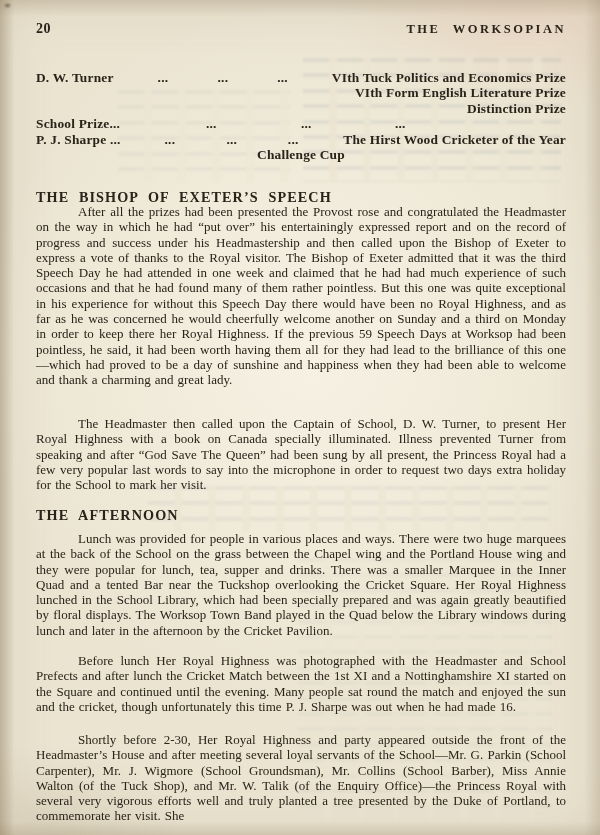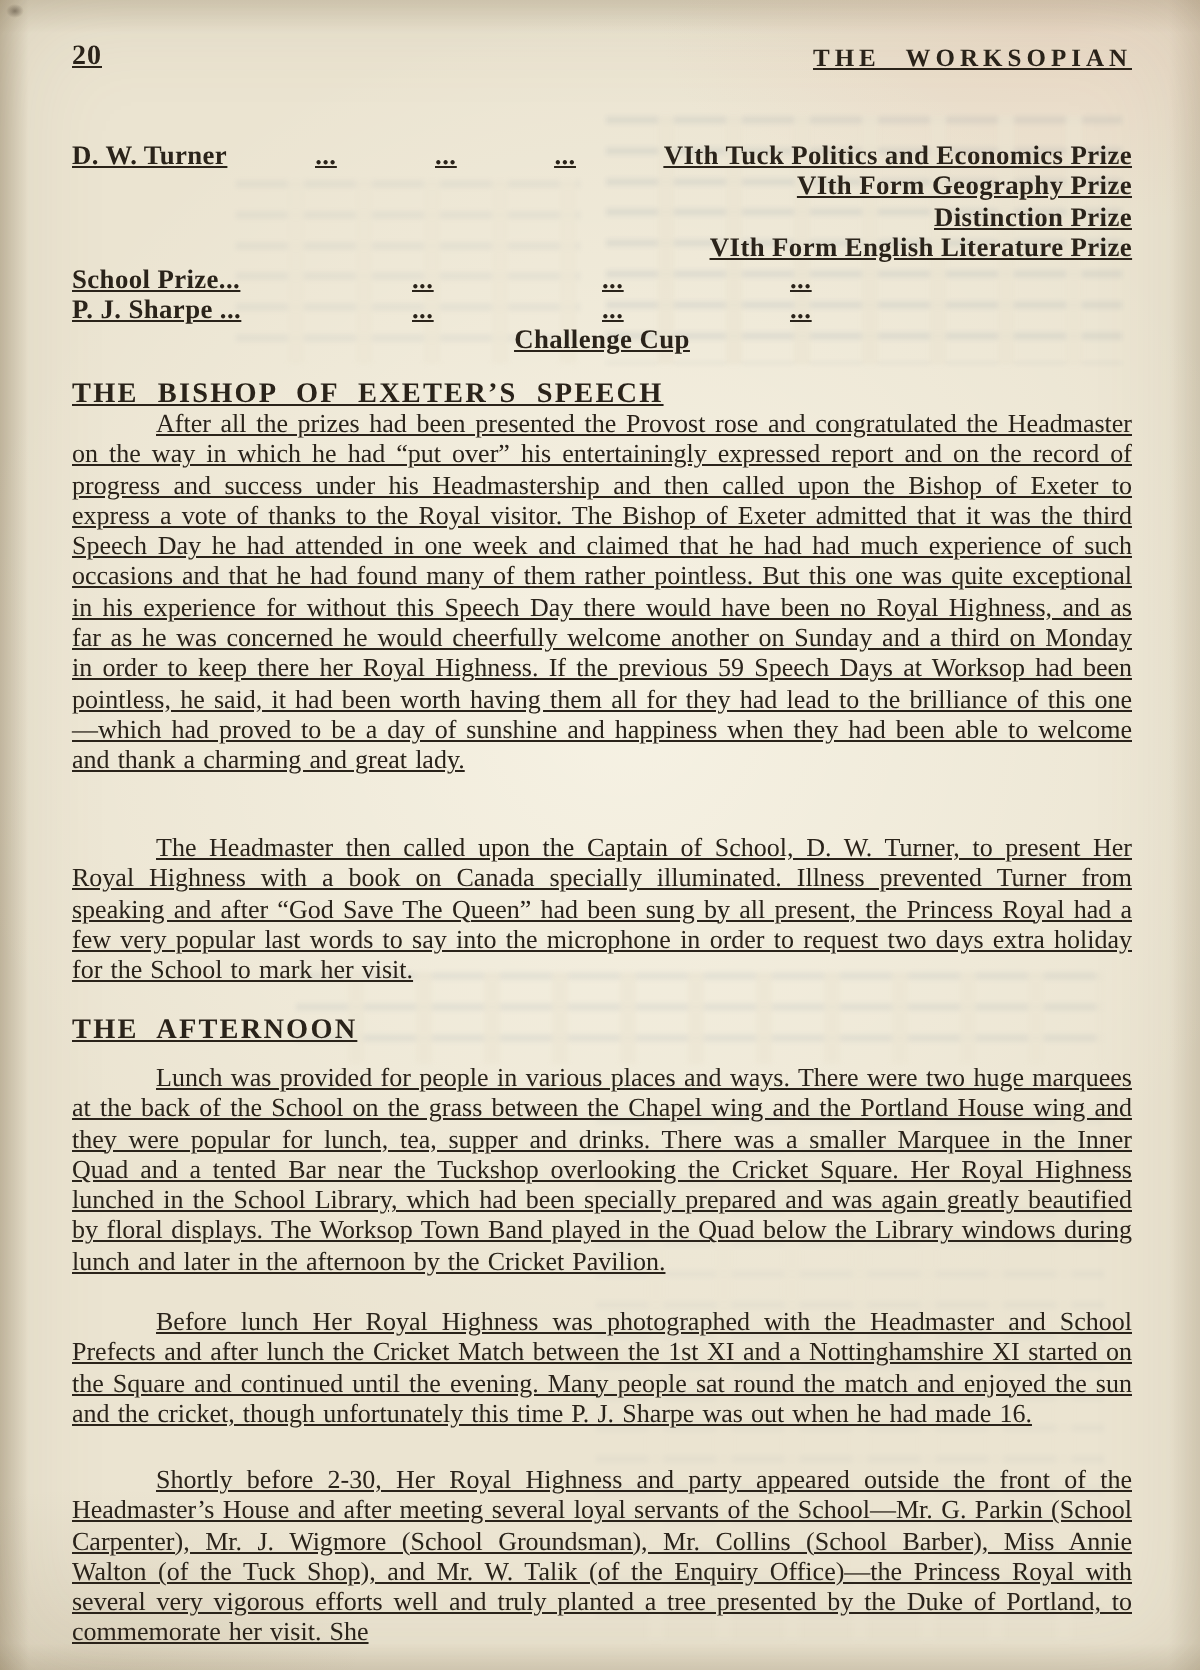--- a/index.html
+++ b/index.html
@@ -1,16 +1,16 @@
 <!DOCTYPE html>
 <html><head>
 <meta charset="utf-8">
 <title>The Worksopian — p.20</title>
 <style>
-  * { box-sizing: border-box; margin: 0; padding: 0; text-decoration: underline; }
+  * { box-sizing: border-box; margin: 0; padding: 0; }
   html, body { width: 600px; height: 835px; }
   body { background: #cfc6af; overflow: hidden; }
 
   .page {
     position: relative;
     width: 600px; height: 835px;
     overflow: hidden;
     font-family: "Liberation Serif", "DejaVu Serif", serif;
     color: #2a231a;
     background:
@@ -103,47 +103,47 @@
       <span class="c-d1">...</span>
       <span class="c-d2">...</span>
       <span class="c-d3">...</span>
       <span class="c-prize">VIth Tuck Politics and Economics Prize</span>
     </div>
     <div class="prow">
       <span class="c-name"></span>
       <span class="c-d1"></span>
       <span class="c-d2"></span>
       <span class="c-d3"></span>
-      <span class="c-prize">VIth Form Geography Prize</span>
+    </div>
+    <div class="prow">
+      <span class="c-name"></span>
+      <span class="c-d1"></span>
+      <span class="c-d2"></span>
+      <span class="c-d3"></span>
+      <span class="c-prize">VIth Form English Literature Prize</span>
     </div>
     <div class="prow">
       <span class="c-name"></span>
       <span class="c-d1"></span>
       <span class="c-d2"></span>
       <span class="c-d3"></span>
       <span class="c-prize">Distinction Prize</span>
-    </div>
-    <div class="prow">
-      <span class="c-name"></span>
-      <span class="c-d1"></span>
-      <span class="c-d2"></span>
-      <span class="c-d3"></span>
-      <span class="c-prize">VIth Form English Literature Prize</span>
     </div>
     <div class="prow">
       <span class="c-name">School Prize...</span>
       <span class="c-d1">...</span>
       <span class="c-d2">...</span>
       <span class="c-d3">...</span>
     </div>
     <div class="prow">
       <span class="c-name">P. J. Sharpe ...</span>
       <span class="c-d1">...</span>
       <span class="c-d2">...</span>
       <span class="c-d3">...</span>
+      <span class="c-prize">The Hirst Wood Cricketer of the Year</span>
     </div>
     <div class="c-cont">Challenge Cup</div>
   </div>
 
   <div class="abs shead" id="h1">THE BISHOP OF EXETER’S SPEECH</div>
   <div class="abs para" id="p1">After all the prizes had been presented the Provost rose and congratulated the Headmaster on the way in which he had “put over” his entertainingly expressed report and on the record of progress and success under his Headmastership and then called upon the Bishop of Exeter to express a vote of thanks to the Royal visitor. The Bishop of Exeter admitted that it was the third Speech Day he had attended in one week and claimed that he had had much experience of such occasions and that he had found many of them rather pointless. But this one was quite exceptional in his experience for without this Speech Day there would have been no Royal Highness, and as far as he was concerned he would cheerfully welcome another on Sunday and a third on Monday in order to keep there her Royal Highness. If the previous 59 Speech Days at Worksop had been pointless, he said, it had been worth having them all for they had lead to the brilliance of this one—which had proved to be a day of sunshine and happiness when they had been able to welcome and thank a charming and great lady.</div>
   <div class="abs para" id="p2">The Headmaster then called upon the Captain of School, D. W. Turner, to present Her Royal Highness with a book on Canada specially illuminated. Illness prevented Turner from speaking and after “God Save The Queen” had been sung by all present, the Princess Royal had a few very popular last words to say into the microphone in order to request two days extra holiday for the School to mark her visit.</div>
 
   <div class="abs shead" id="h2">THE AFTERNOON</div>
   <div class="abs para" id="p3">Lunch was provided for people in various places and ways. There were two huge marquees at the back of the School on the grass between the Chapel wing and the Portland House wing and they were popular for lunch, tea, supper and drinks. There was a smaller Marquee in the Inner Quad and a tented Bar near the Tuckshop overlooking the Cricket Square. Her Royal Highness lunched in the School Library, which had been specially prepared and was again greatly beautified by floral displays. The Worksop Town Band played in the Quad below the Library windows during lunch and later in the afternoon by the Cricket Pavilion.</div>

